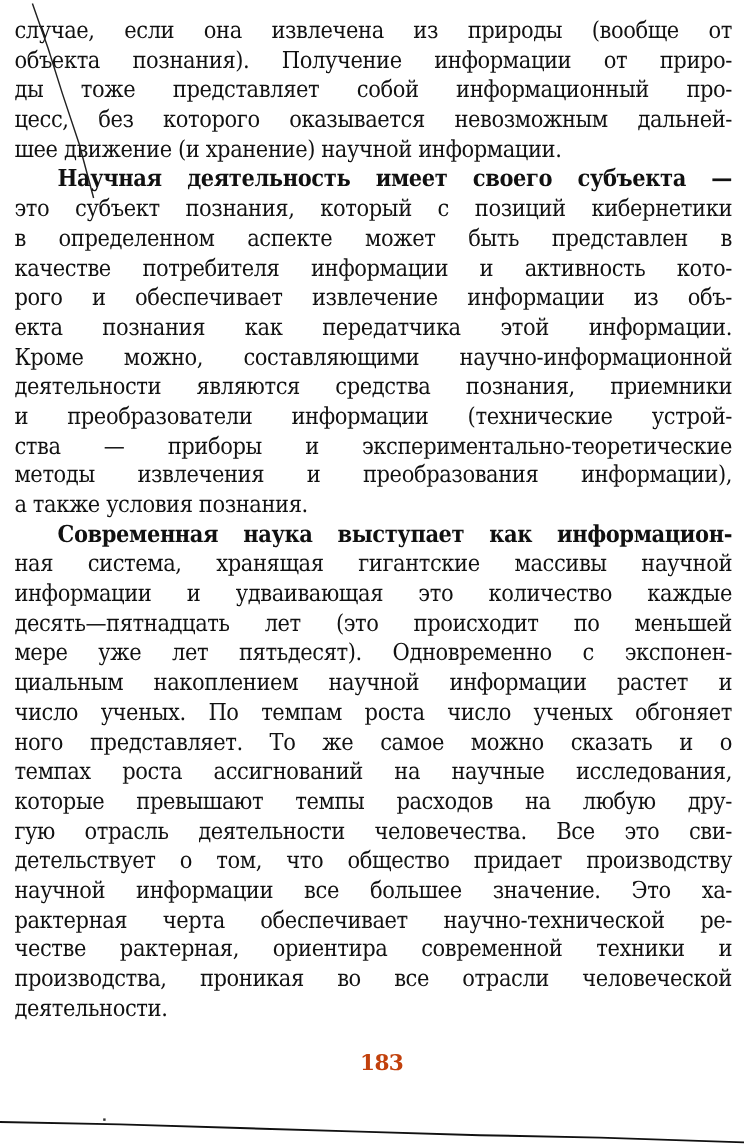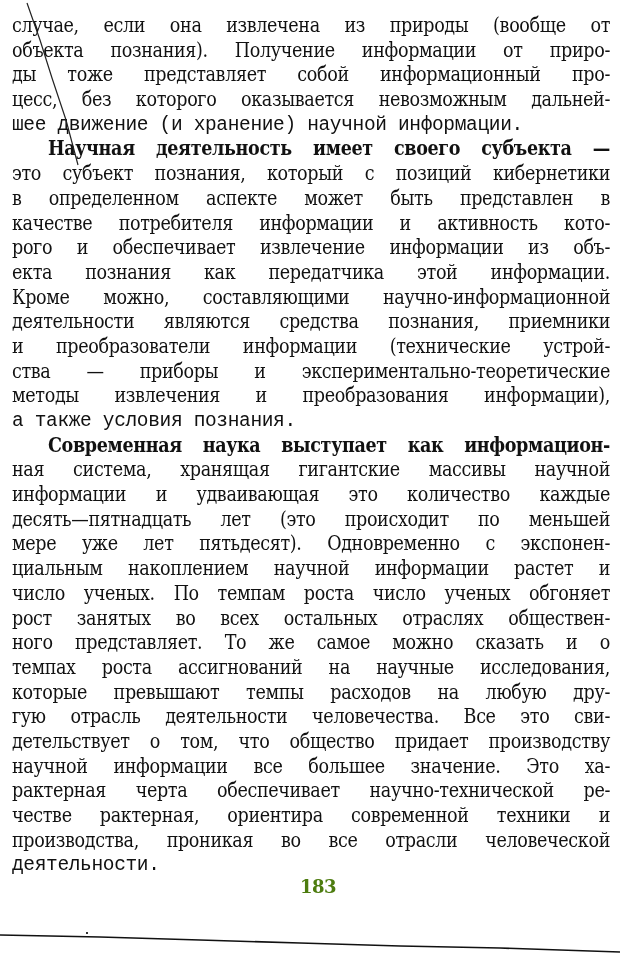--- a/index.html
+++ b/index.html
@@ -35,36 +35,35 @@
       white-space: nowrap;
       text-align: justify;
       text-align-last: justify;
       height: 24.7px;
       overflow: visible;
       letter-spacing: -0.35px;
       font-stretch: condensed;
     }
     .line.last {
       text-align-last: left;
-      font-family: Liberation Mono, monospace;
     }
     .line.indent {
       padding-left: 36px;
       font-weight: bold;
     }
     .page-number {
       position: absolute;
       left: 300px;
       top: 876px;
       width: 36px;
       text-align: center;
       font-family: "DejaVu Serif", "Liberation Serif", serif;
       font-size: 18px;
       font-weight: bold;
-      color: #4d7c0f;
+      color: #c2410c;
       letter-spacing: -0.5px;
     }
     .pencil-mark {
       position: absolute;
       left: 0; top: 0;
       width: 620px;
       height: 954px;
       pointer-events: none;
     }
   </style>
@@ -94,21 +93,20 @@
     <span class="line">методы извлечения и преобразования информации),</span>
     <span class="line last">а также условия познания.</span>
 
     <span class="line indent">Современная наука выступает как информацион-</span>
     <span class="line">ная система, хранящая гигантские массивы научной</span>
     <span class="line">информации и удваивающая это количество каждые</span>
     <span class="line">десять—пятнадцать лет (это происходит по меньшей</span>
     <span class="line">мере уже лет пятьдесят). Одновременно с экспонен-</span>
     <span class="line">циальным накоплением научной информации растет и</span>
     <span class="line">число ученых. По темпам роста число ученых обгоняет</span>
-    <span class="line">рост занятых во всех остальных отраслях обществен-</span>
     <span class="line">ного представляет. То же самое можно сказать и о</span>
     <span class="line">темпах роста ассигнований на научные исследования,</span>
     <span class="line">которые превышают темпы расходов на любую дру-</span>
     <span class="line">гую отрасль деятельности человечества. Все это сви-</span>
     <span class="line">детельствует о том, что общество придает производству</span>
     <span class="line">научной информации все большее значение. Это ха-</span>
     <span class="line">рактерная черта обеспечивает научно-технической ре-</span>
     <span class="line">честве рактерная, ориентира современной техники и</span>
     <span class="line">производства, проникая во все отрасли человеческой</span>
     <span class="line last">деятельности.</span>

